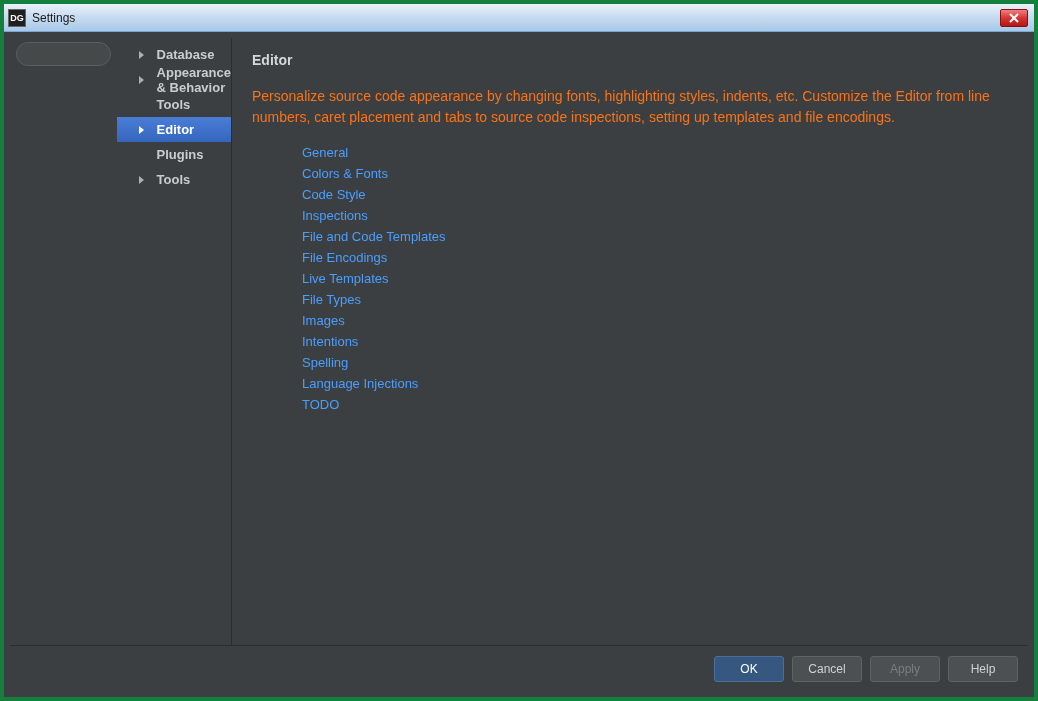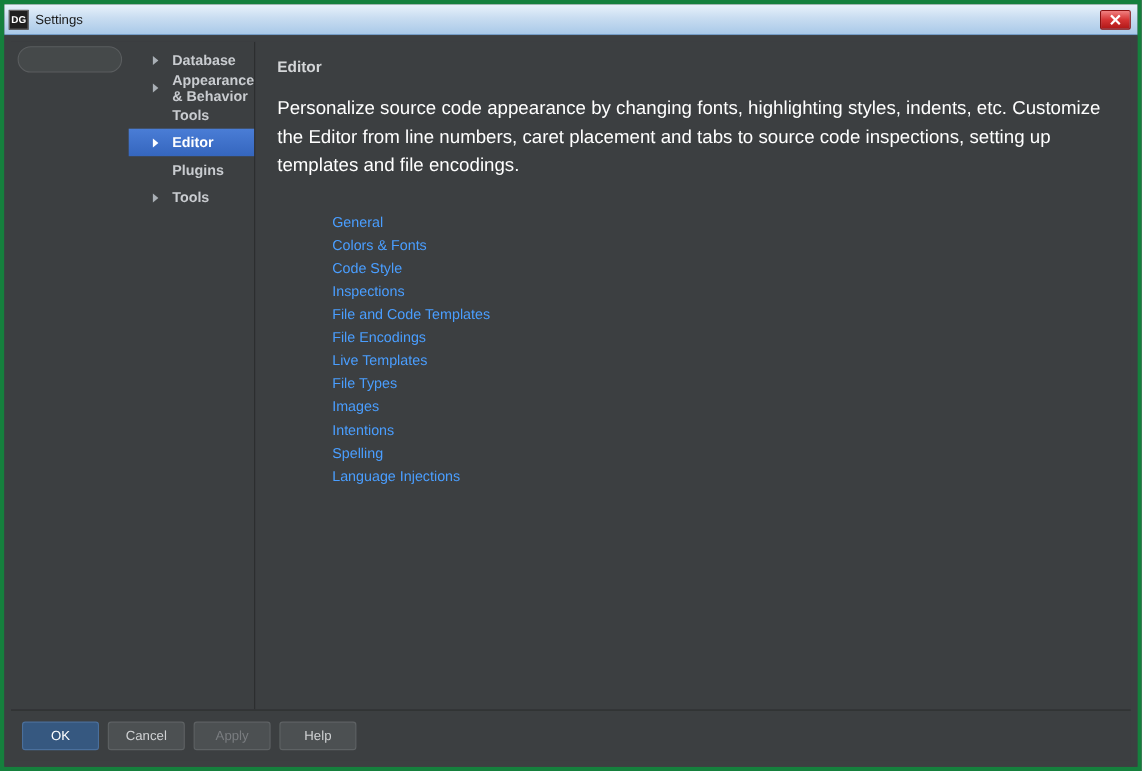--- a/index.html
+++ b/index.html
@@ -107,39 +107,39 @@
     flex: 1;
     padding: 14px 20px;
     color: #bdbfc2;
     overflow: auto;
   }
   .content h1 {
     font-size: 14px; font-weight: bold; color: #d4d6d8;
     margin-bottom: 18px;
   }
   .content .desc {
-    font-size: 17px; line-height: 1.5; color: #ffffff;
-    margin-bottom: 28px;
+    font-size: 14px; line-height: 1.5; color: #f97316;
+    margin-bottom: 14px;
     max-width: 780px;
   }
   .links { padding-left: 18px; }
   .links a {
     display: block;
     color: #4a9eff;
     font-size: 13px;
     text-decoration: none;
     line-height: 21px;
     cursor: pointer;
     margin-left: 32px;
   }
 
   .footer {
     height: 46px;
     border-top: 1px solid #2b2d2e;
-    display: flex; align-items: center; 
+    display: flex; align-items: center; justify-content: flex-end;
     gap: 8px;
     padding: 0 10px;
     background: #3c3f41;
   }
   .btn {
     min-width: 70px; height: 26px;
     background: #4c5052;
     border: 1px solid #5e6264;
     color: #d0d2d4;
     font-size: 12px;
@@ -224,20 +224,21 @@
             <a>Code Style</a>
             <a>Inspections</a>
             <a>File and Code Templates</a>
             <a>File Encodings</a>
             <a>Live Templates</a>
             <a>File Types</a>
             <a>Images</a>
             <a>Intentions</a>
             <a>Spelling</a>
             <a>Language Injections</a>
+            <a>TODO</a>
           </div>
       </div>
 
     </div>
 
     <div class="footer">
       <button class="btn primary">OK</button>
       <button class="btn">Cancel</button>
       <button class="btn disabled">Apply</button>
       <button class="btn">Help</button>

